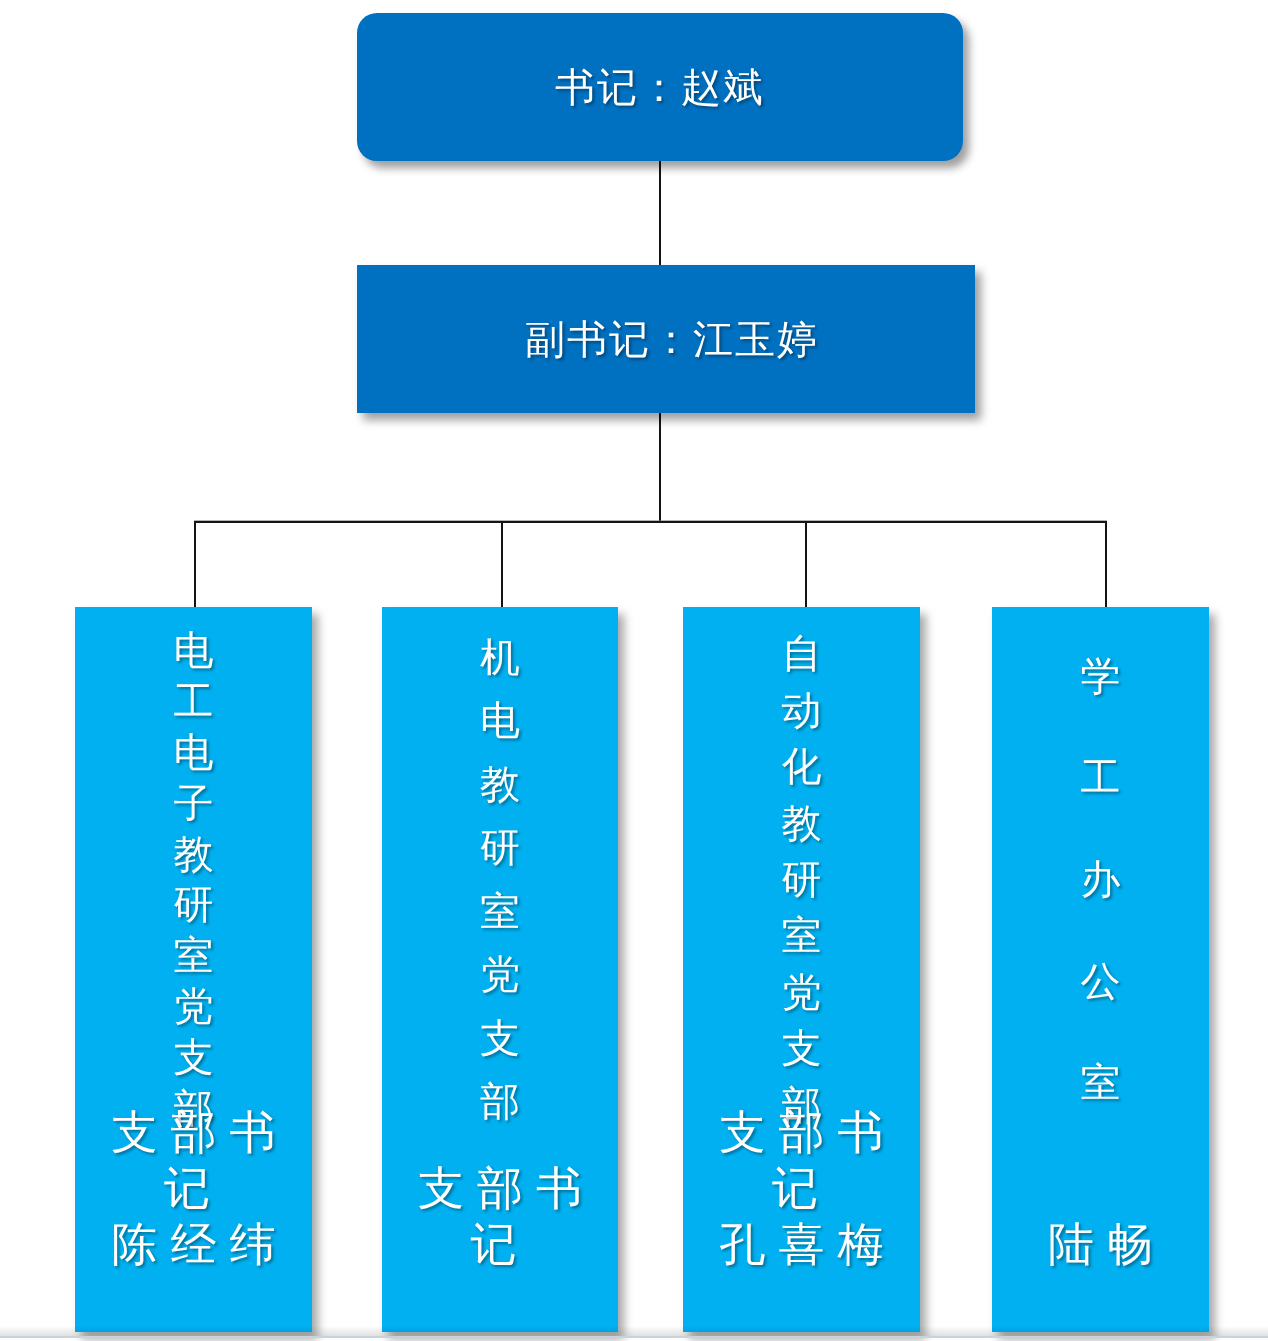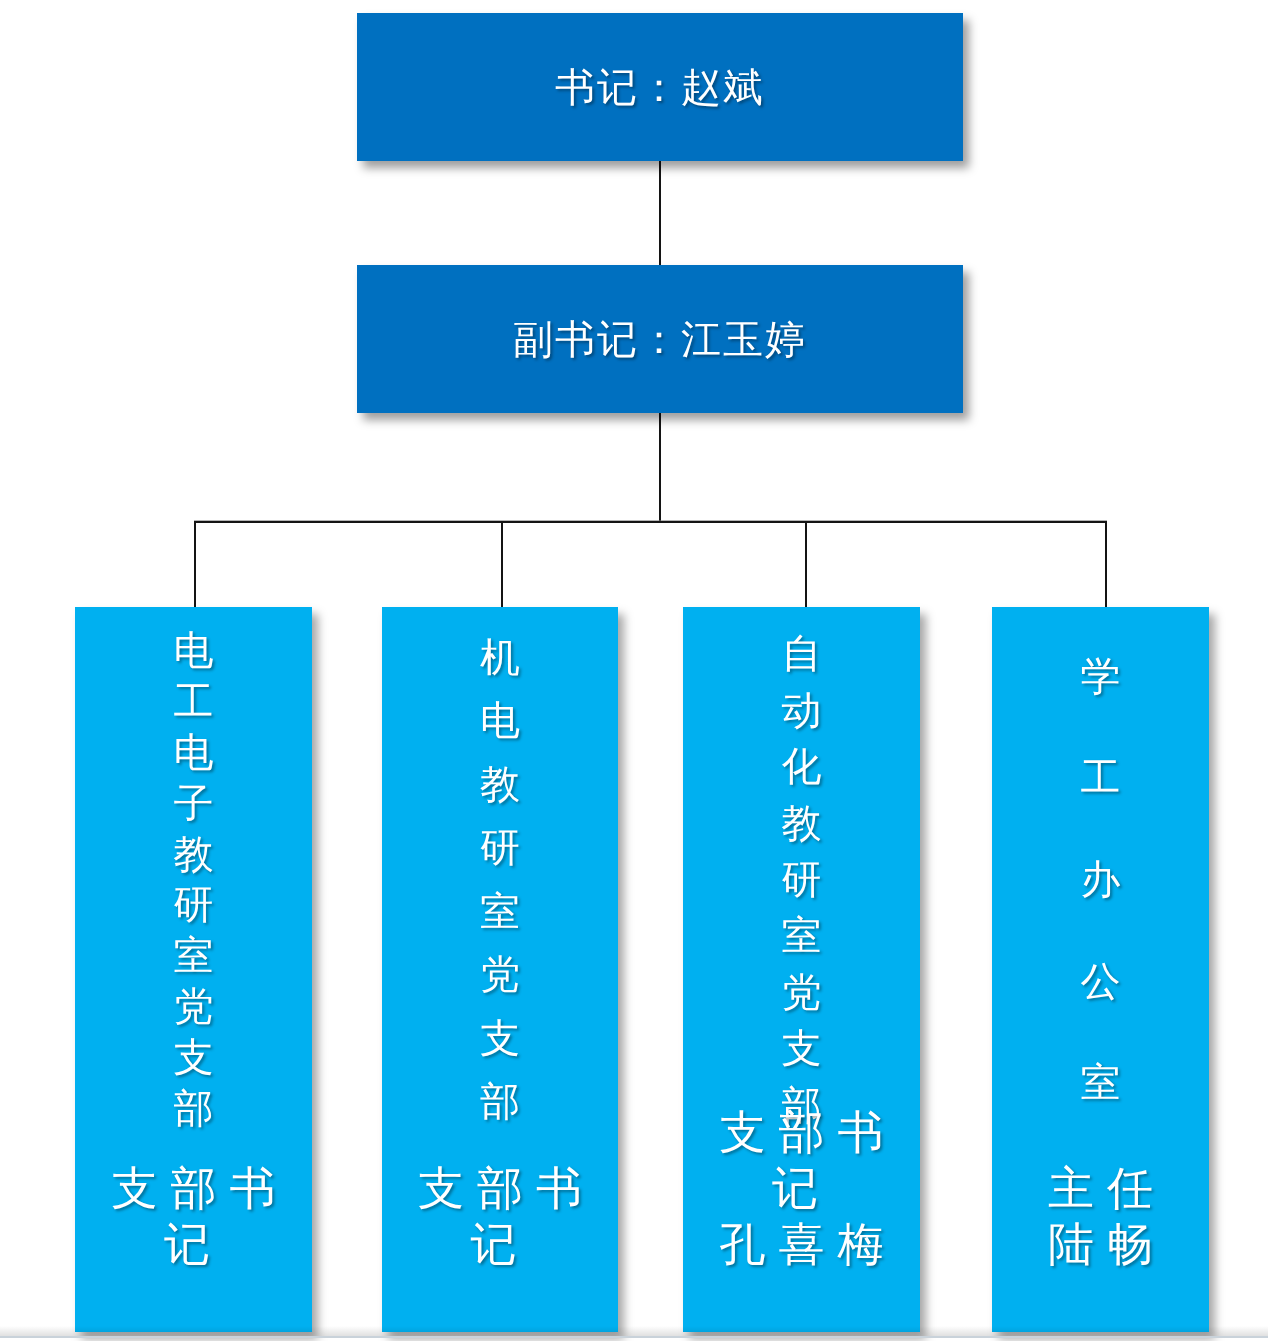--- a/index.html
+++ b/index.html
@@ -22,22 +22,22 @@
     background: #0070C0;
     box-shadow: 6px 7px 9px rgba(0,0,0,0.38);
     color: #ffffff;
     display: flex;
     align-items: center;
     justify-content: center;
     font-size: 40px;
     letter-spacing: 2px;
     text-shadow: 2px 2px 3px rgba(0,0,0,0.38);
   }
-  #node-secretary { left: 357px; top: 13px;  width: 606px; height: 148px; }
-  #node-deputy    { left: 357px; top: 265px; width: 606px; height: 148px; }
+  #node-secretary { left: 357px; top: 13px;  width: 606px; height: 148px; border-radius: 20px; }
+  #node-deputy    { left: 357px; top: 265px; width: 606px; height: 148px; padding-left: 12px; }
 
   .branch {
     position: absolute;
     top: 607px;
     height: 725px;
     background: #00B0F0;
     box-shadow: 6px 7px 9px rgba(0,0,0,0.35);
     color: #ffffff;
   }
   #branch-0 { left: 75px;  width: 237px; }
@@ -130,20 +130,21 @@
         <span class="vchar">子</span>
         <span class="vchar">教</span>
         <span class="vchar">研</span>
         <span class="vchar">室</span>
         <span class="vchar">党</span>
         <span class="vchar">支</span>
         <span class="vchar">部</span>
       </div>
     <div class="role-block">
       <div>支部书记</div>
+      <div>陈经纬</div>
     </div>
   </div>
 
   <div class="branch" id="branch-1">
     <div class="vtitle">
         <span class="vchar">机</span>
         <span class="vchar">电</span>
         <span class="vchar">教</span>
         <span class="vchar">研</span>
         <span class="vchar">室</span>
@@ -176,21 +177,20 @@
 
   <div class="branch" id="branch-3">
     <div class="vtitle">
         <span class="vchar">学</span>
         <span class="vchar">工</span>
         <span class="vchar">办</span>
         <span class="vchar">公</span>
         <span class="vchar">室</span>
       </div>
     <div class="role-block">
-      <div>主任</div>
       <div>陆畅</div>
     </div>
   </div>
 
   <div id="page-bottom-shade"></div>
   <div id="page-bottom-line"></div>
 
 </div>
 
 </body></html>

